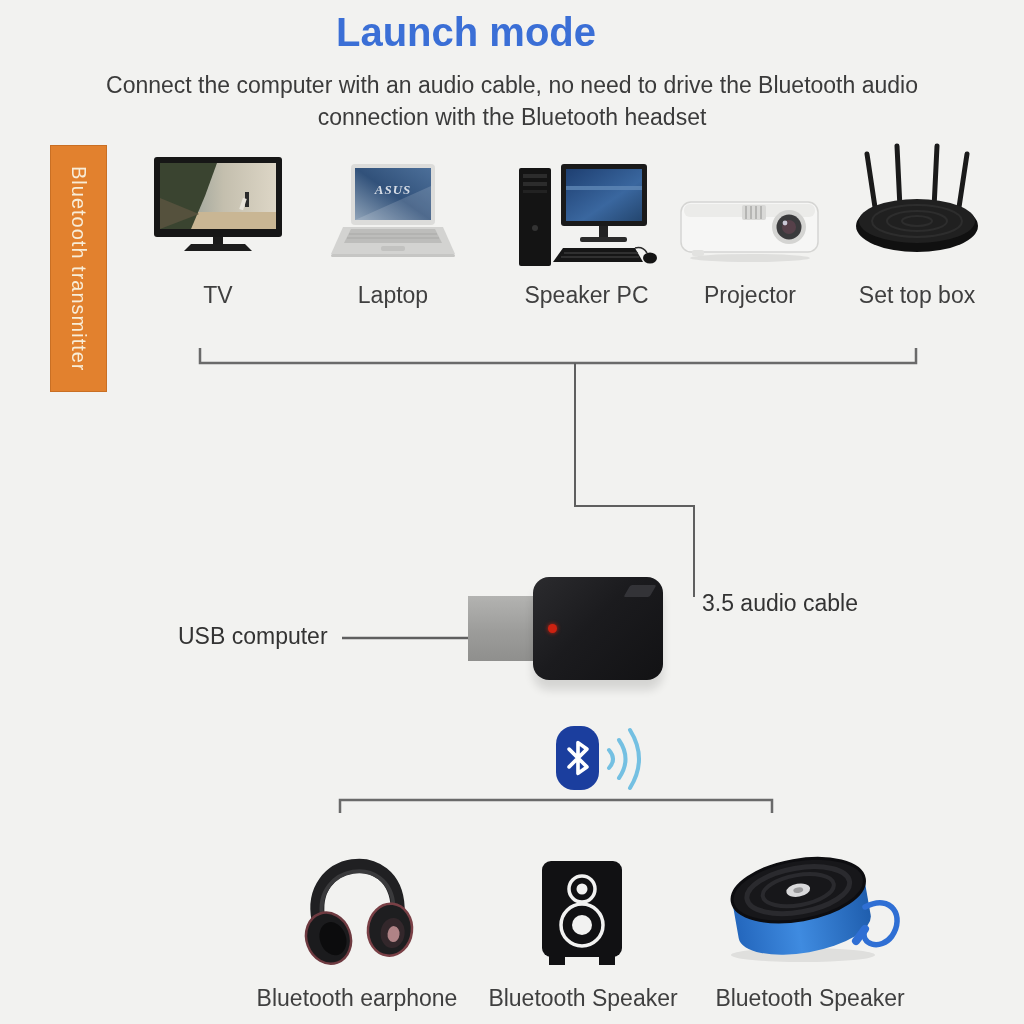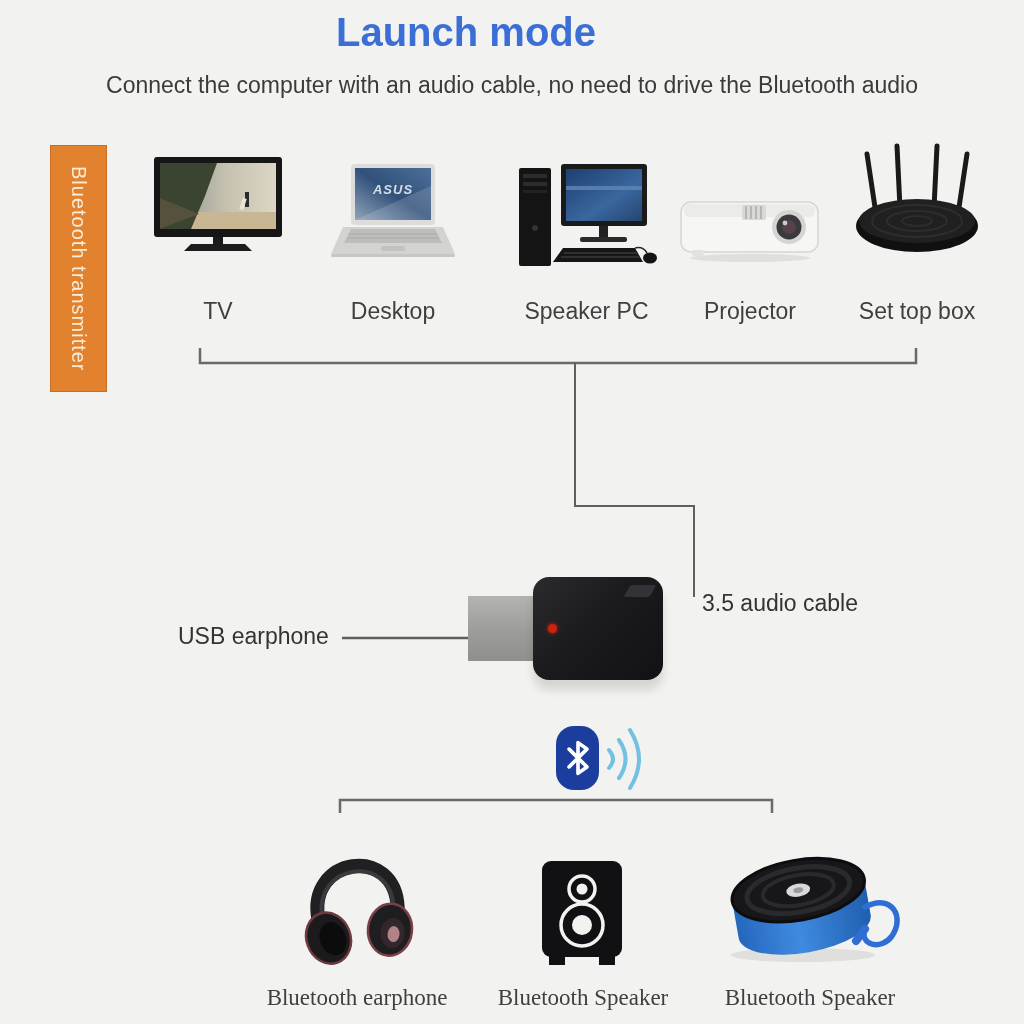--- a/index.html
+++ b/index.html
@@ -21,23 +21,23 @@
   .side-tag{
     position:absolute; left:50px; top:145px; width:55px; height:245px;
     background:#e2812e; border:1px solid #c96f24;
     display:flex; align-items:center; justify-content:center;
   }
   .side-tag span{
     writing-mode:vertical-rl; font-size:20px; color:#f8edd8; letter-spacing:1px;
   }
   
   .device{ position:absolute; top:150px; display:flex; flex-direction:column; align-items:center; }
-  .device .icon-area{ height:132px; display:flex; align-items:flex-end; justify-content:flex-start; }
-  .device .dev-label{ margin-top:16px; font-size:23px; color:#3f3f3f; white-space:nowrap; }
-  .sink{ position:absolute; top:835px; display:flex; flex-direction:column; align-items:center;font-family:Liberation Serif, serif; }
+  .device .icon-area{ height:132px; display:flex; align-items:flex-end; justify-content:flex-start;font-family:Liberation Serif, serif; }
+  .device .dev-label{ margin-top:0; font-size:23px; color:#3f3f3f; white-space:nowrap; }
+  .sink{ position:absolute; top:835px; display:flex; flex-direction:column; align-items:center; }
   .sink .icon-area{ height:140px; display:flex; align-items:flex-end; justify-content:center; }
   .sink .dev-label{ margin-top:10px; font-size:23px; color:#3f3f3f; white-space:nowrap; }
   
   .overlay{ position:absolute; left:0; top:0; pointer-events:none; }
   
   .usb-plug{
     position:absolute; left:468px; top:596px; width:66px; height:65px;
     background:linear-gradient(180deg,#b3b3b1,#9c9c9a 55%,#8f8f8d);
   }
   .dongle-body{
@@ -66,20 +66,21 @@
   .bt-waves{ position:absolute; left:603px; top:722px; }
 </style>
 </head>
 <body>
 
 <div class="canvas">
 
   <div class="title">Launch mode</div>
   <div class="subtitle">
     <span>Connect the computer with an audio cable, no need to drive the Bluetooth audio</span><br>
+    <span>connection with the Bluetooth headset</span>
   </div>
 
   <div class="side-tag">
     <span>Bluetooth transmitter</span>
   </div>
 
   <svg class="overlay" width="1024" height="1024">
     <path d="M200,348 L200,363 L916,363 L916,348" fill="none" stroke="#6a6a6a" stroke-width="2.5"></path>
     <path d="M575,363 L575,506 L694,506 L694,597" fill="none" stroke="#5f5f5f" stroke-width="2"></path>
     <path d="M342,638 L468,638" fill="none" stroke="#5f5f5f" stroke-width="2.5"></path>
@@ -130,21 +131,21 @@
         <polygon points="24,58 100,24 100,58" fill="#ffffff" opacity="0.15"></polygon>
         <text x="62" y="32" text-anchor="middle" font-size="13" font-style="italic" font-weight="bold" fill="#d7dde6" letter-spacing="1">ASUS</text>
         <polygon points="12,65 112,65 124,92 0,92" fill="#d3d3d1"></polygon>
         <polygon points="20,67 104,67 111,81 13,81" fill="#bdbdbb"></polygon>
         <line x1="18" y1="72" x2="106" y2="72" stroke="#a9a9a7" stroke-width="1"></line>
         <line x1="16" y1="76" x2="108" y2="76" stroke="#a9a9a7" stroke-width="1"></line>
         <rect x="50" y="84" width="24" height="5" rx="2" fill="#c2c2c0"></rect>
         <rect x="0" y="92" width="124" height="3" rx="1.5" fill="#c6c6c4"></rect>
       </svg>
     </div>
-    <div class="dev-label">Desktop</div>
+    <div class="dev-label">Laptop</div>
   </div>
 
   <div class="device" style="left:514px; width:145px;">
     <div class="icon-area">
       <svg width="140" height="118" viewBox="0 0 140 118">
         <defs>
           <linearGradient id="pcscr" x1="0" y1="0" x2="1" y2="1">
             <stop offset="0" stop-color="#1e3f71"></stop>
               <stop offset="0.6" stop-color="#3a679f"></stop>
               <stop offset="1" stop-color="#24466f"></stop>
@@ -204,21 +205,21 @@
         <circle cx="105" cy="31" r="2.4" fill="#d8d8e6" opacity="0.9"></circle>
         <rect x="12" y="58" width="12" height="6" rx="2" fill="#e2e2e0"></rect>
       </svg>
     </div>
     <div class="dev-label">Projector</div>
   </div>
 
   <div class="usb-plug"></div>
   <div class="dongle-body"></div>
   <div class="led"></div>
-  <div class="usb-label">USB earphone</div>
+  <div class="usb-label">USB computer</div>
   <div class="cable-label">3.5 audio cable</div>
 
   <div class="bt-badge">
     <svg width="34" height="54" viewBox="0 0 42 64">
       <path d="M10,21 L32,43 L21,51 L21,13 L32,21 L10,43" fill="none" stroke="#ffffff" stroke-width="4.5" stroke-linecap="round" stroke-linejoin="round"></path>
     </svg>
   </div>
   <svg class="bt-waves" width="46" height="74" viewBox="0 0 46 74">
     <path d="M6,28 Q14,37 6,46" fill="none" stroke="#74c0e2" stroke-width="4" stroke-linecap="round"></path>
     <path d="M16,18 Q29,37 16,56" fill="none" stroke="#74c0e2" stroke-width="4" stroke-linecap="round"></path>

